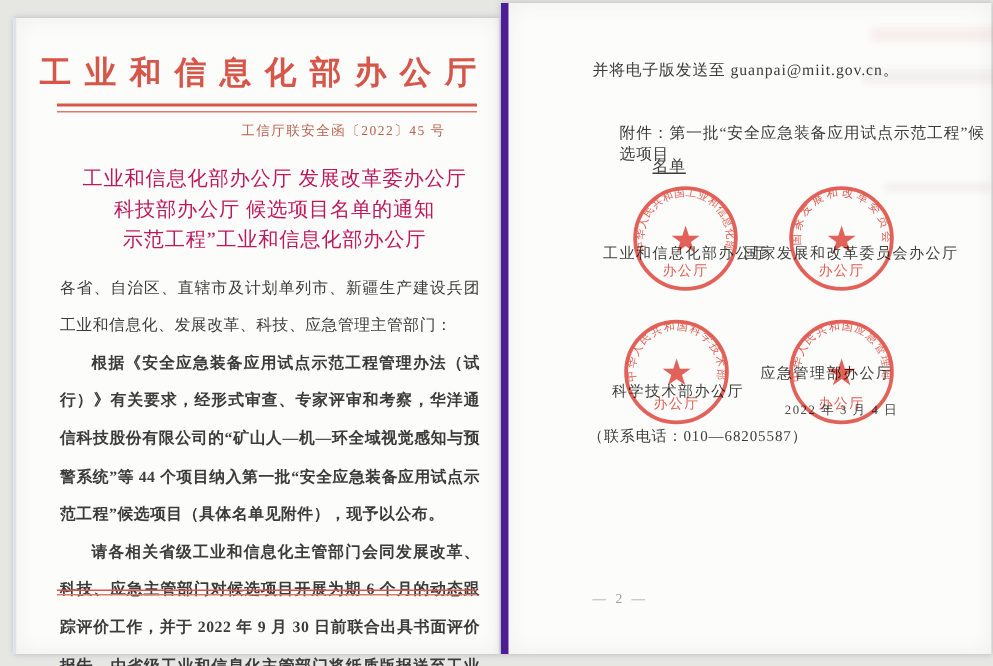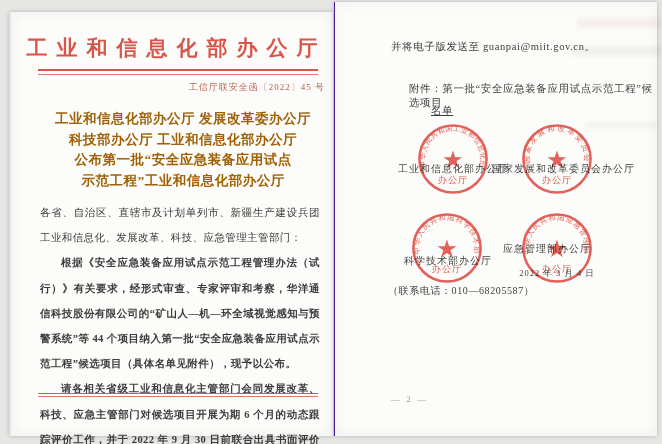--- a/index.html
+++ b/index.html
@@ -10,39 +10,39 @@
     -webkit-font-smoothing:antialiased;
   }
   .scan{position:relative;width:662px;height:444px;}
 
   
   .page{
     position:absolute;background:#fcfcfa;
     box-shadow:0 0 4px rgba(120,125,135,.45), inset 0 0 14px rgba(180,185,195,.18);
   }
   .page-1{left:9px;top:12px;width:322px;height:424px;border-left:2px solid #dfe3e8;}
-  .page-2{left:334px;top:2px;width:322px;height:434px;border-left:1px solid #4c1d95;}
+  .page-2{left:334px;top:2px;width:322px;height:434px;border-left:5px solid #4c1d95;}
 
   
   .masthead{
     margin-top:22px;text-align:center;
     font-size:21px;font-weight:bold;color:#d7564a;
     letter-spacing:9px;text-indent:9px;white-space:nowrap;
   }
   .masthead-rule{
     margin:7px 15px 0 27px;height:3px;
     border-top:2px solid #d7564a;border-bottom:1px solid #e0796d;
   }
   .doc-number{
-    margin:6px 8px 0 0;text-align:right;
+    margin:6px 36px 0 0;text-align:right;
     font-size:9px;color:#b8604c;letter-spacing:1px;
   }
   .doc-title{
     margin-top:15px;text-align:center;
-    font-size:13.5px;font-weight:bold;color:#a16207;
+    font-size:13.5px;font-weight:normal;color:#be185d;
     line-height:20.5px;letter-spacing:.5px;padding-left:22px;
   }
   .body-text{
     margin:9px 13px 0 29px;
     font-size:10.5px;color:#3c3c3c;line-height:25.2px;
     text-align:justify;letter-spacing:.4px;
   }
   .body-text p{margin:0;}
   .body-text p.indent{text-indent:2em;font-weight:bold;}
   .footer-rule{
@@ -79,22 +79,21 @@
 <body>
 
 <div class="scan">
 
   <div class="page page-1">
     <div class="masthead">工业和信息化部办公厅</div>
     <div class="masthead-rule"></div>
     <div class="doc-number">工信厅联安全函〔2022〕45 号</div>
     <div class="doc-title">
       <div>工业和信息化部办公厅 发展改革委办公厅</div>
-      <div>科技部办公厅 工业和信息化部办公厅</div>
-      <div>公布第一批“安全应急装备应用试点</div>
+      <div>科技部办公厅 候选项目名单的通知</div>
       <div>示范工程”工业和信息化部办公厅</div>
     </div>
     <div class="body-text">
       <p>各省、自治区、直辖市及计划单列市、新疆生产建设兵团工业和信息化、发展改革、科技、应急管理主管部门：</p>
       <p class="indent">根据《安全应急装备应用试点示范工程管理办法（试行）》有关要求，经形式审查、专家评审和考察，华洋通信科技股份有限公司的“矿山人—机—环全域视觉感知与预警系统”等 44 个项目纳入第一批“安全应急装备应用试点示范工程”候选项目（具体名单见附件），现予以公布。</p>
       <p class="indent">请各相关省级工业和信息化主管部门会同发展改革、科技、应急主管部门对候选项目开展为期 6 个月的动态跟踪评价工作，并于 2022 年 9 月 30 日前联合出具书面评价报告，由省级工业和信息化主管部门将纸质版报送至工业和信息化部（安全生产司），</p>
     </div>
     <div class="footer-rule"></div>
   </div>
 

